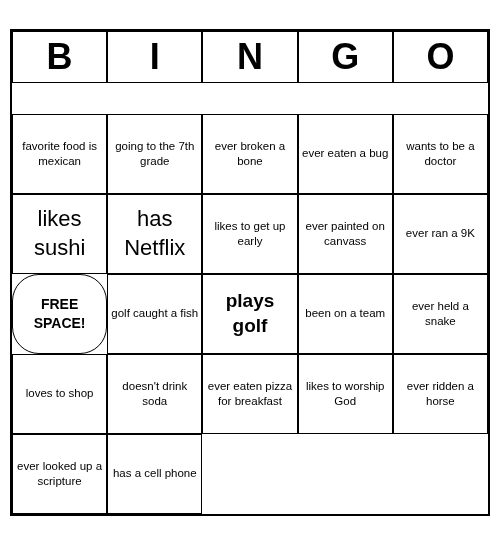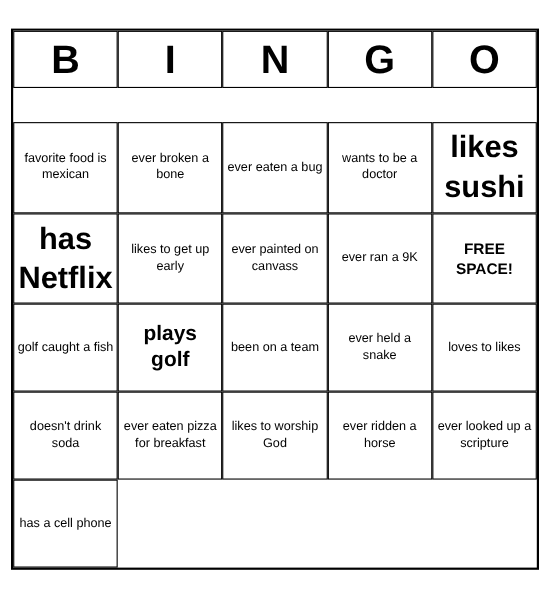--- a/index.html
+++ b/index.html
@@ -38,59 +38,61 @@
       text-align: center;
       padding: 4px 3px;
       min-height: 80px;
       display: flex;
       align-items: center;
       justify-content: center;
       font-size: 11.5px;
       line-height: 1.3;
     }
     .bingo-cell.large-text {
-      font-size: 28px;
-      font-weight: bold;
+      font-size: 22px;
+      font-weight: normal;
     }
     .bingo-cell.xlarge-text {
       font-size: 19px;
       font-weight: bold;
     }
     .bingo-cell.free-space {
       font-size: 14px;
       font-weight: bold;
+      border-radius: 27px;
     }
   </style>
 </head>
 <body>
 
 <div class="bingo-card">
   <div class="bingo-header">
   <div class="bingo-header-cell">B</div>
       <div class="bingo-header-cell">I</div>
       <div class="bingo-header-cell">N</div>
       <div class="bingo-header-cell">G</div>
       <div class="bingo-header-cell">O</div>
     </div>
   <div class="bingo-grid">
   <div class="bingo-cell">favorite food is mexican</div>
+      <div class="bingo-cell">going to the 7th grade</div>
       <div class="bingo-cell">ever broken a bone</div>
       <div class="bingo-cell">ever eaten a bug</div>
       <div class="bingo-cell">wants to be a doctor</div>
       <div class="bingo-cell large-text">likes sushi</div>
       <div class="bingo-cell large-text">has Netflix</div>
       <div class="bingo-cell">likes to get up early</div>
       <div class="bingo-cell">ever painted on canvass</div>
       <div class="bingo-cell">ever ran a 9K</div>
       <div class="bingo-cell free-space">FREE SPACE!</div>
       <div class="bingo-cell">golf caught a fish</div>
       <div class="bingo-cell xlarge-text">plays golf</div>
       <div class="bingo-cell">been on a team</div>
       <div class="bingo-cell">ever held a snake</div>
-      <div class="bingo-cell">loves to likes</div>
+      <div class="bingo-cell">loves to shop</div>
       <div class="bingo-cell">doesn't drink soda</div>
       <div class="bingo-cell">ever eaten pizza for breakfast</div>
       <div class="bingo-cell">likes to worship God</div>
       <div class="bingo-cell">ever ridden a horse</div>
       <div class="bingo-cell">ever looked up a scripture</div>
       <div class="bingo-cell">has a cell phone</div>
     </div>
 </div>
 
 </body></html>

